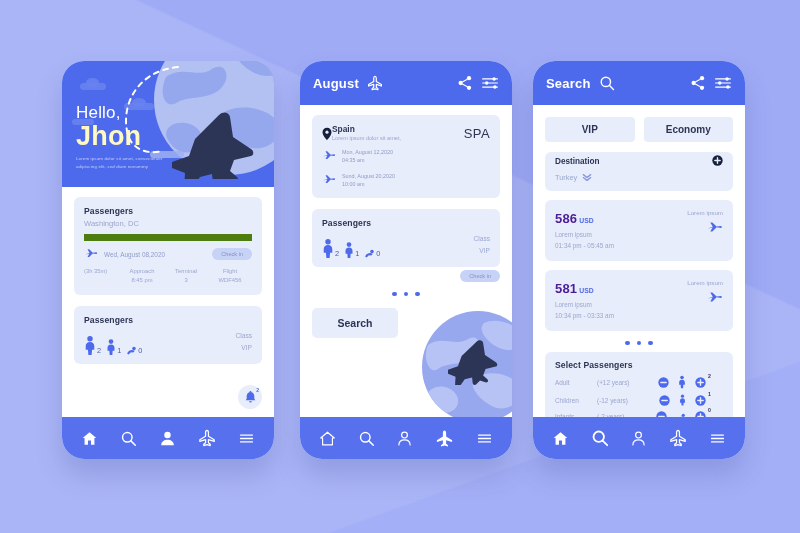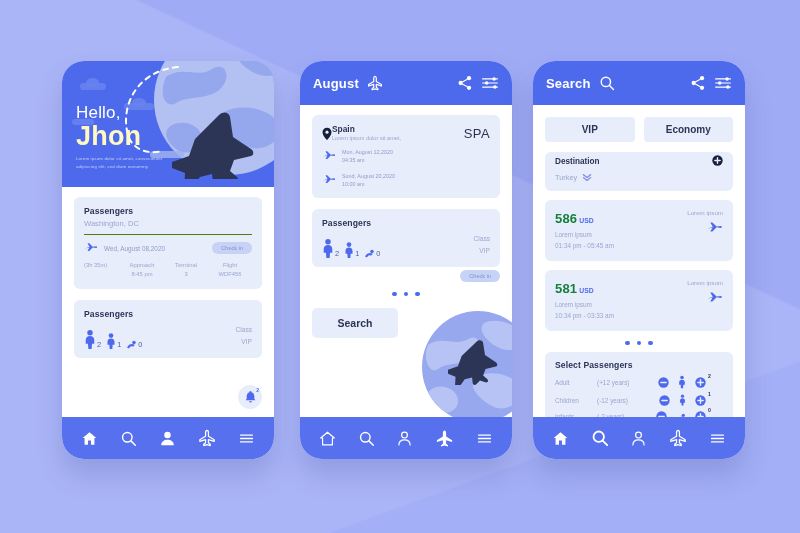--- a/index.html
+++ b/index.html
@@ -81,21 +81,21 @@
     background: #e8edfb;
     border-radius: 6px;
     padding: 9px 10px;
     margin-bottom: 11px;
   }
   .card-title {
     font-size: 8.6px; font-weight: bold; color: #2c3555; letter-spacing: .1px;
   }
   .sub-line {
     font-size: 7.6px; color: #9aa7cf; margin-top: 3px;
-    border-bottom: 1px solid #4d7c0f; padding-bottom: 6px;
+    border-bottom: 7px solid #4d7c0f; padding-bottom: 6px;
   }
   .row-flight {
     display: flex; align-items: center; gap: 6px; margin-top: 7px;
   }
   .row-flight .date { font-size: 6.4px; color: #8f9dc8; flex: 1; }
   .pill {
     background: #c6d2f6; color: #8592c4;
     font-size: 5.6px; border-radius: 8px;
     padding: 3px 9px; text-align: center; white-space: nowrap;
   }
@@ -165,21 +165,21 @@
     text-align: center; padding: 7px 0;
     font-size: 10px; font-weight: bold; color: #2c3555;
   }
   .dest-card { padding: 0 10px 9px 10px; position: relative; }
   .dest-head { display: flex; align-items: center; }
   .dest-head .t { flex: 1; font-size: 8.2px; font-weight: bold; color: #2c3555; }
   .dest-val { display: flex; align-items: center; gap: 5px; margin-top: 3px; }
   .dest-val span { font-size: 7.4px; color: #9aa7cf; }
   .price-card { display: flex; align-items: flex-start; }
   .price-left { flex: 1; }
-  .price-num { font-size: 13px; font-weight: bold; color: #15803d; letter-spacing: .2px; }
+  .price-num { font-size: 13px; font-weight: bold; color: #4c1d95; letter-spacing: .2px; }
   .price-cur { font-size: 6.8px; font-weight: bold; color: #4e6aec; margin-left: 2px; }
   .price-sub { font-size: 6.4px; color: #9aa7cf; margin-top: 3px; line-height: 1.7; }
   .price-right { text-align: right; }
   .price-right .lbl { font-size: 6.2px; color: #9aa7cf; }
   .price-right .pl { margin-top: 5px; display: flex; justify-content: flex-end; }
 
   .selpax .srow { display: flex; align-items: center; margin-top: 5px; }
   .selpax .lbl-a { font-size: 6.4px; color: #9aa7cf; width: 42px; }
   .selpax .lbl-b { font-size: 6.4px; color: #9aa7cf; flex: 1; }
   .stepper { display: flex; align-items: center; gap: 9px; }

